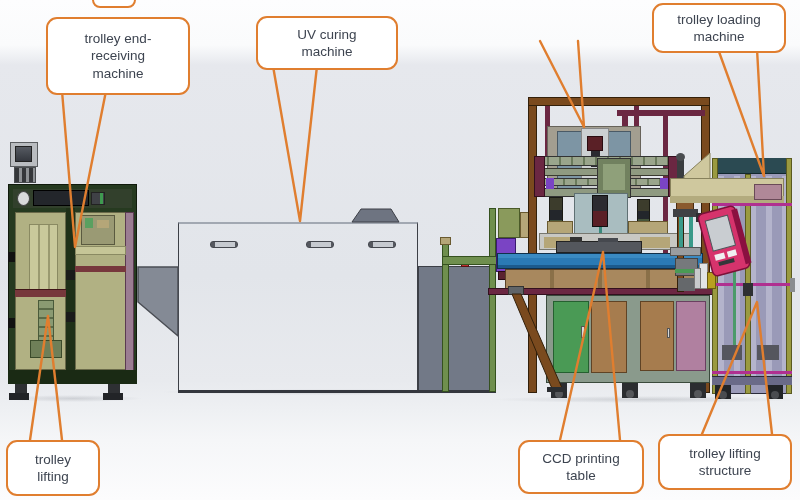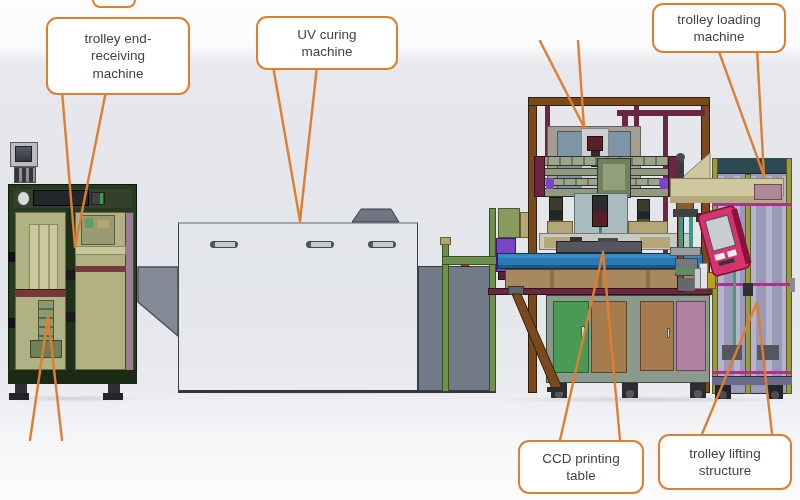--- a/index.html
+++ b/index.html
@@ -210,20 +210,24 @@
 machine</span>
   </div>
   <div class="callout" style="left:256px;top:16px;width:138px;height:50px;">
     <span>UV curing
 machine</span>
   </div>
   <div class="callout" style="left:652px;top:3px;width:130px;height:46px;">
     <span>trolley loading
 machine</span>
   </div>
+  <div class="callout" style="left:6px;top:440px;width:90px;height:52px;">
+    <span>trolley
+lifting</span>
+  </div>
   <div class="callout" style="left:518px;top:440px;width:122px;height:50px;">
     <span>CCD printing
 table</span>
   </div>
   <div class="callout" style="left:658px;top:434px;width:130px;height:52px;">
     <span>trolley lifting
 structure</span>
   </div>
 
 </div>

